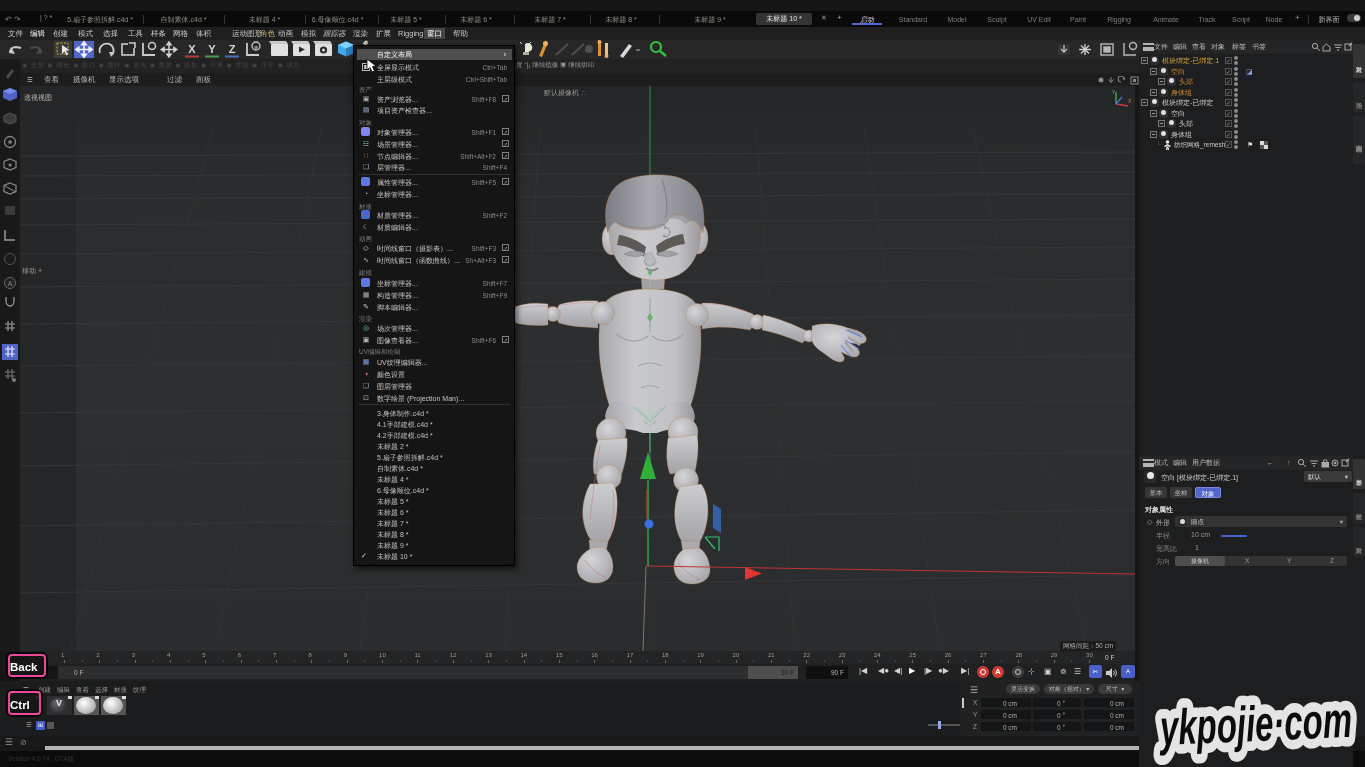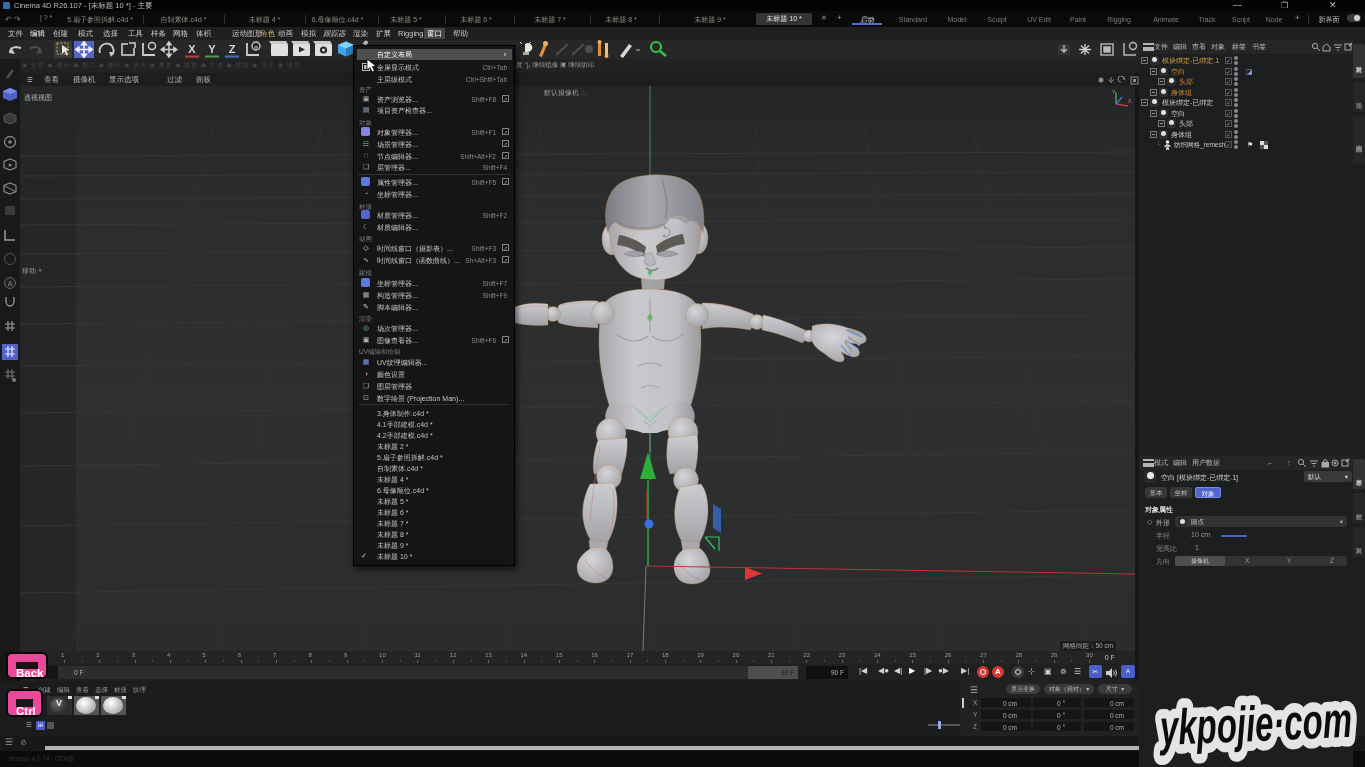--- a/index.html
+++ b/index.html
@@ -57,32 +57,25 @@
 .oic{position:absolute;top:0;width:9px;height:9px;background:#2e2e2e;border-radius:2px;}
 .oic:after{content:"";position:absolute;left:2px;top:1px;width:5px;height:5px;background:#e0e0e0;border-radius:50%;}
 .vdot{position:absolute;width:4px;height:4px;border-radius:50%;background:#8a8a8a;}
 .chk{position:absolute;font-size:6px;color:#999;width:7px;height:7px;border:1px solid #555;line-height:7px;text-align:center;top:1px;}
 
 .rnum{position:absolute;top:1px;font-size:6px;color:#9a9a9a;}
 .rtick{position:absolute;top:9px;width:1px;height:3px;background:#666;}
 .pbtn{position:absolute;top:2px;font-size:8px;color:#d0d0d0;}
 .cbox{position:absolute;height:9px;background:#141516;border-radius:1px;font-size:6.5px;color:#b0b0b0;text-align:center;line-height:9px;}
 .clab{position:absolute;font-size:6.5px;color:#999;}
-.key{position:absolute;background:rgba(20,20,20,0.9);border:8px solid #ec4899;border-radius:4px;color:#fff;font-weight:bold;text-align:right;z-index:60;box-shadow:0 0 0 2px rgba(0,0,0,0.8);}
+.key{position:absolute;background:rgba(20,20,20,0.9);border:2px solid #ec4899;border-radius:4px;color:#fff;font-weight:bold;text-align:left;z-index:60;box-shadow:0 0 0 2px rgba(0,0,0,0.8);}
 </style>
 </head>
 <body>
 <div id="app">
-<div id="titlebar">
- <div class="t" style="left:3px;top:2px;width:7px;height:7px;background:#2a6fb0;border-radius:1px;"></div>
- <div class="t" style="left:14px;top:1px;font-size:7.5px;color:#bcbcbc;">Cinema 4D R26.107 - [未标题 10 *] - 主要</div>
- <div class="t" style="left:1233px;top:0px;font-size:9px;color:#bbb;">—</div>
- <div class="t" style="left:1281px;top:1px;font-size:8px;color:#bbb;">❒</div>
- <div class="t" style="left:1329px;top:0px;font-size:9px;color:#bbb;">✕</div>
-</div>
 <div id="tabbar">
  <div class="t" style="left:5px;top:4px;font-size:8px;color:#777;">↶ ↷</div>
  <div class="t" style="left:40px;top:3px;font-size:7px;color:#8f8d82;">| ? *</div>
  <div class="dtab" style="left:60px;width:80px;">5.扇子参照拆解.c4d *</div>
  <div class="dsep" style="left:143px;"></div>
  <div class="dtab" style="left:146px;width:75px;">自制素体.c4d *</div>
  <div class="dsep" style="left:224px;"></div>
  <div class="dtab" style="left:227px;width:75px;">未标题 4 *</div>
  <div class="dsep" style="left:305px;"></div>
  <div class="dtab" style="left:300px;width:75px;">6.母像顺位.c4d *</div>

